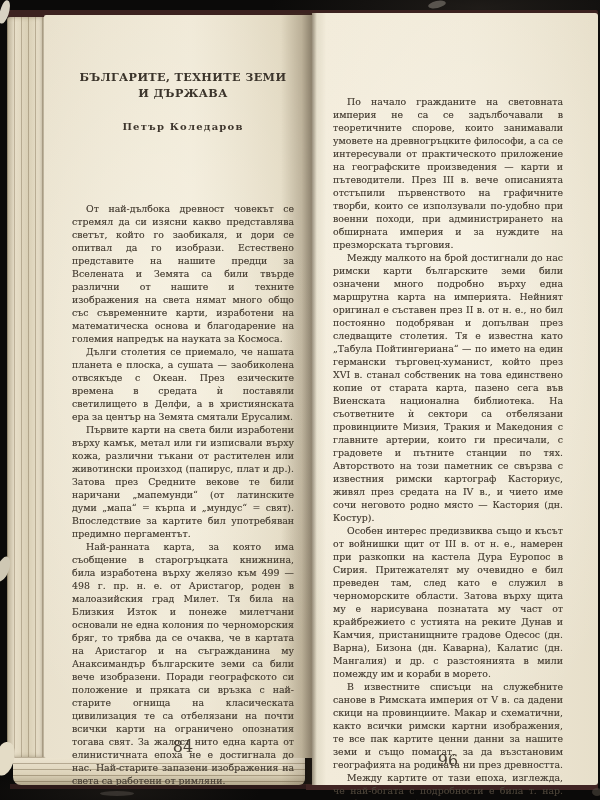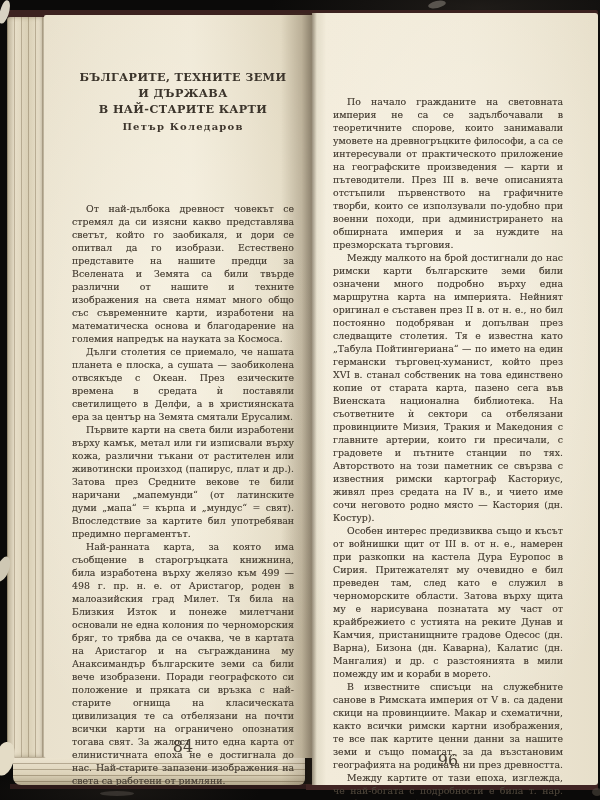--- a/index.html
+++ b/index.html
@@ -98,21 +98,20 @@
 <div class="cover-bottom-left"></div>
 <div class="cover-bottom"></div>
 
 <div class="stack-left"></div>
 <div class="stack-bottom"></div>
 
 <div class="page page-left">
   <div class="left-content">
     <div class="title">
       <div>БЪЛГАРИТЕ, ТЕХНИТЕ ЗЕМИ И ДЪРЖАВА</div>
-      <div>В НАЙ-СТАРИТЕ КАРТИ</div>
     </div>
     <div class="author">Петър Коледаров</div>
     <div class="body-text" style="top:187px;">
       <p>От най-дълбока древност човекът се стремял да си изясни какво представлява светът, който го заобикаля, и дори се опитвал да го изобрази. Естествено представите на нашите предци за Вселената и Земята са били твърде различни от нашите и техните изображения на света нямат много общо със съвременните карти, изработени на математическа основа и благодарение на големия напредък на науката за Космоса.</p>
       <p>Дълги столетия се приемало, че нашата планета е плоска, а сушата — заобиколена отвсякъде с Океан. През езическите времена в средата ѝ поставяли светилището в Делфи, а в християнската ера за център на Земята смятали Ерусалим.</p>
       <p>Първите карти на света били изработени върху камък, метал или ги изписвали върху кожа, различни тъкани от растителен или животински произход (папирус, плат и др.). Затова през Средните векове те били наричани „мапемунди“ (от латинските думи „мапа“ = кърпа и „мундус“ = свят). Впоследствие за картите бил употребяван предимно пергаментът.</p>
       <p>Най-ранната карта, за която има съобщение в старогръцката книжнина, била изработена върху желязо към 499 — 498 г. пр. н. е. от Аристагор, роден в малоазийския град Милет. Тя била на Близкия Изток и понеже милетчани основали не една колония по черноморския бряг, то трябва да се очаква, че в картата на Аристагор и на съгражданина му Анаксимандър българските земи са били вече изобразени. Поради географското си положение и пряката си връзка с най-старите огнища на класическата цивилизация те са отбелязани на почти всички карти на ограничено опознатия тогава свят. За жалост нито една карта от елинистичната епоха не е достигнала до нас. Най-старите запазени изображения на света са работени от римляни.</p>
     </div>
     <div class="pageno" style="top:722px;">84</div>
   </div>

